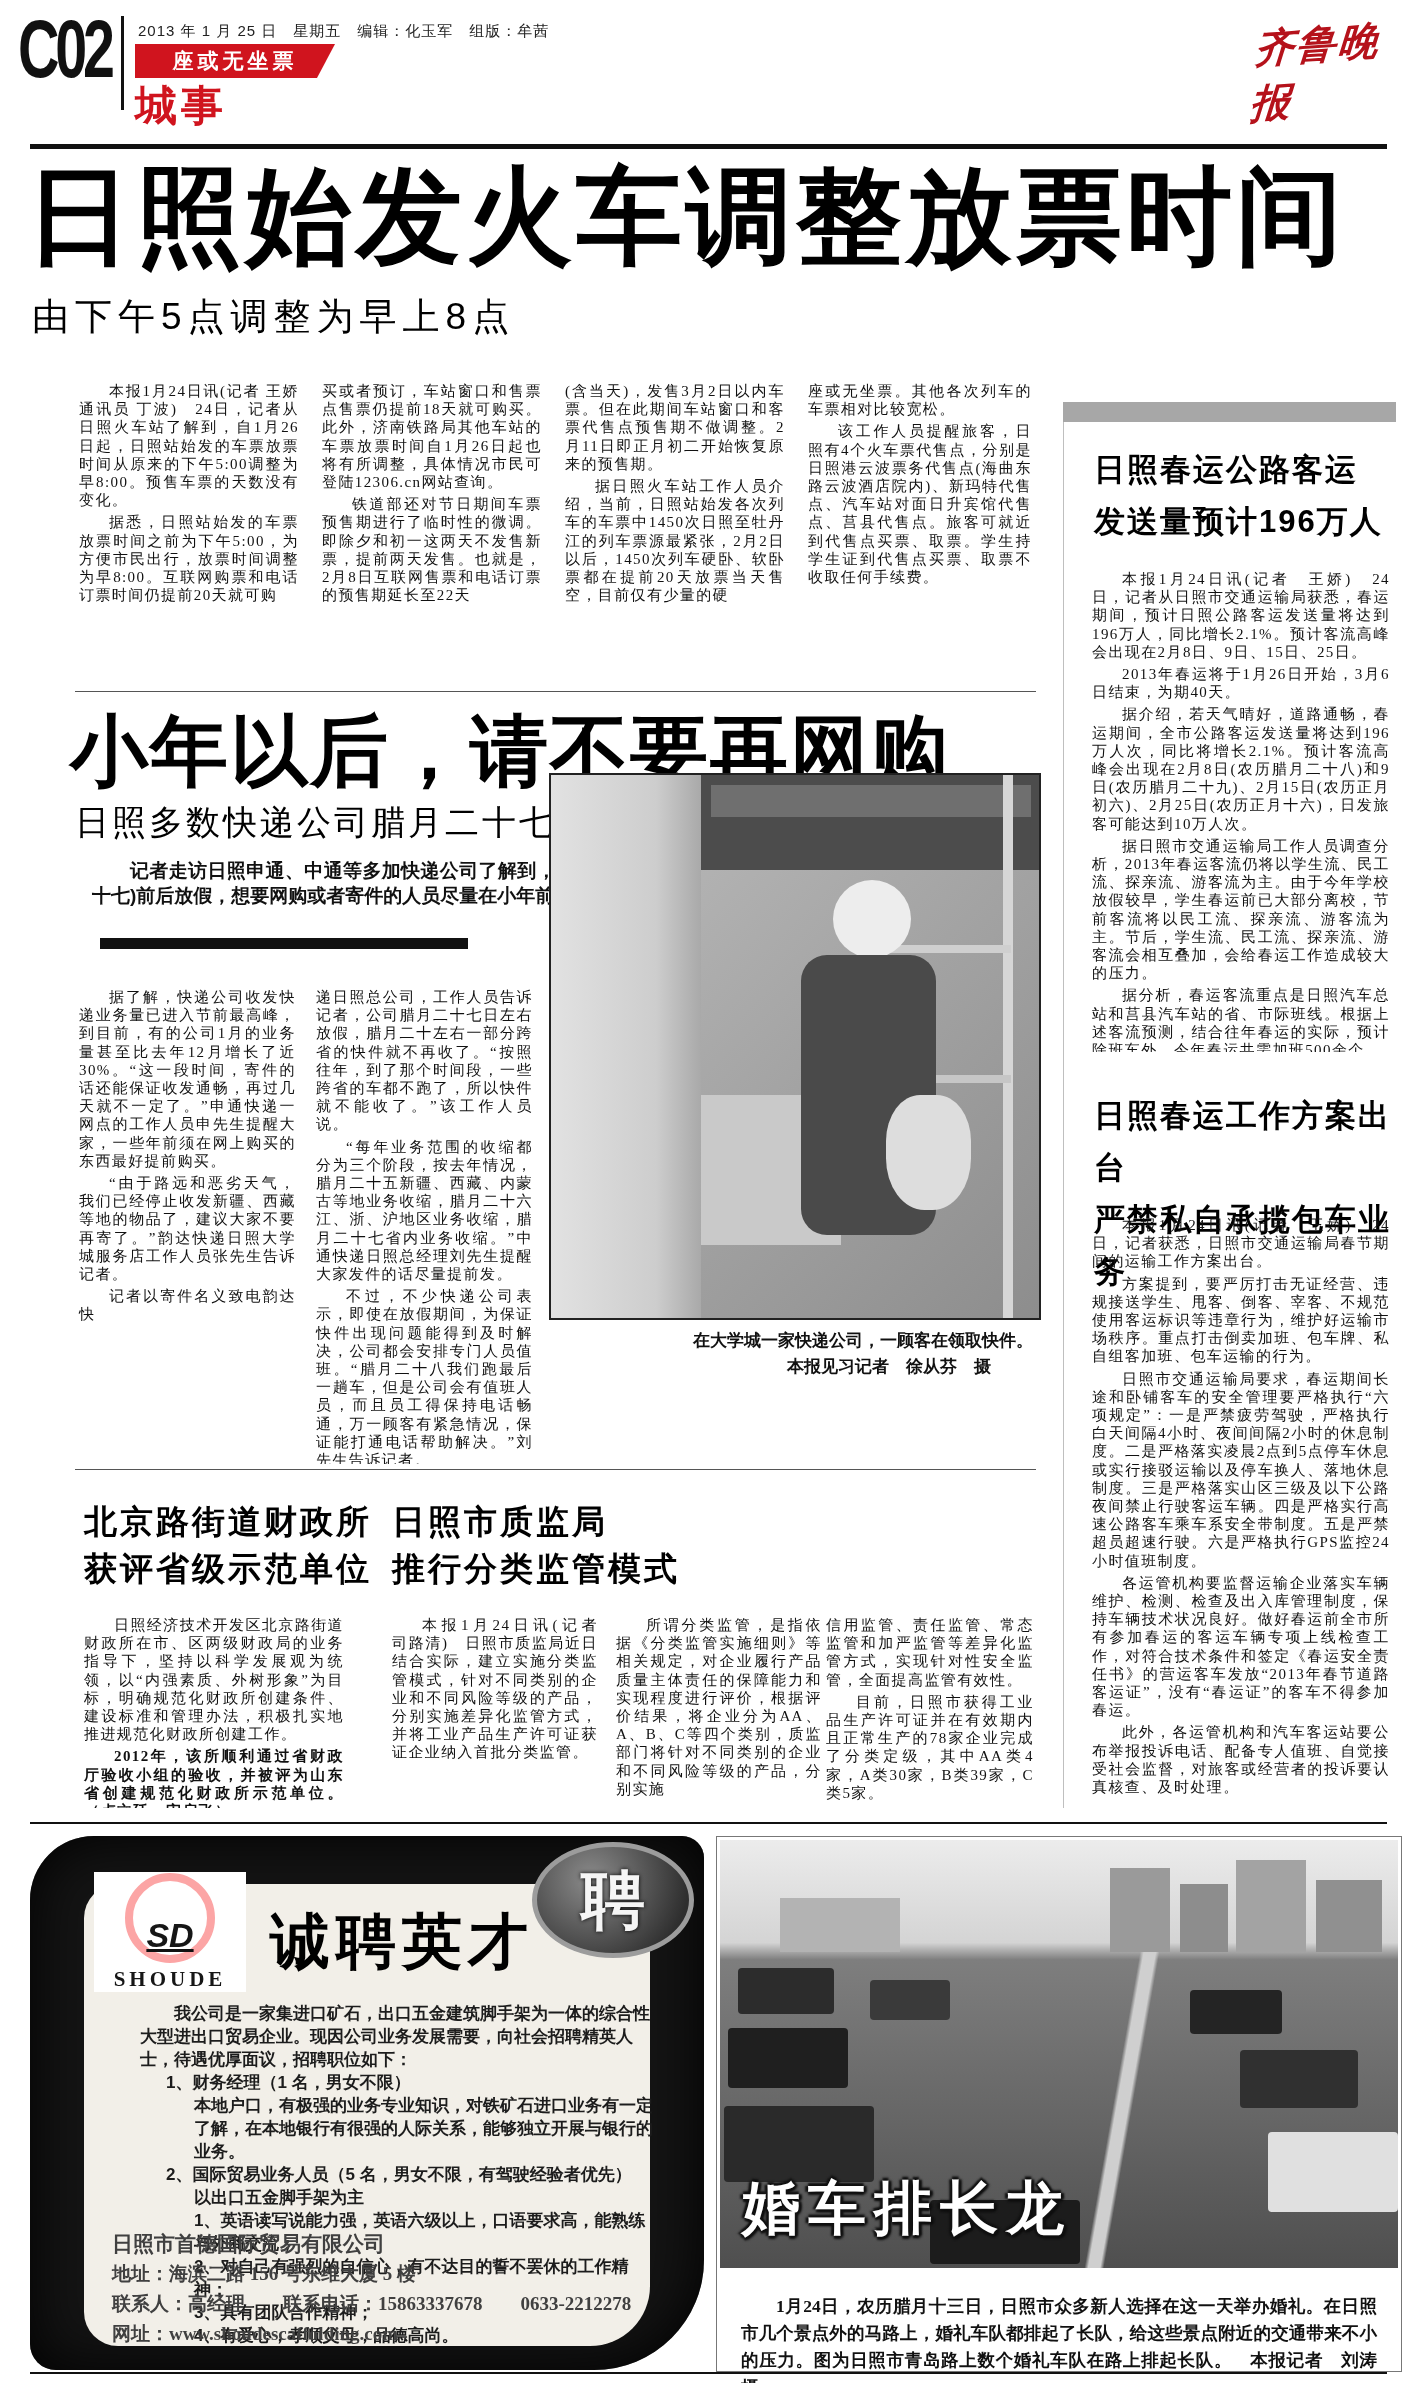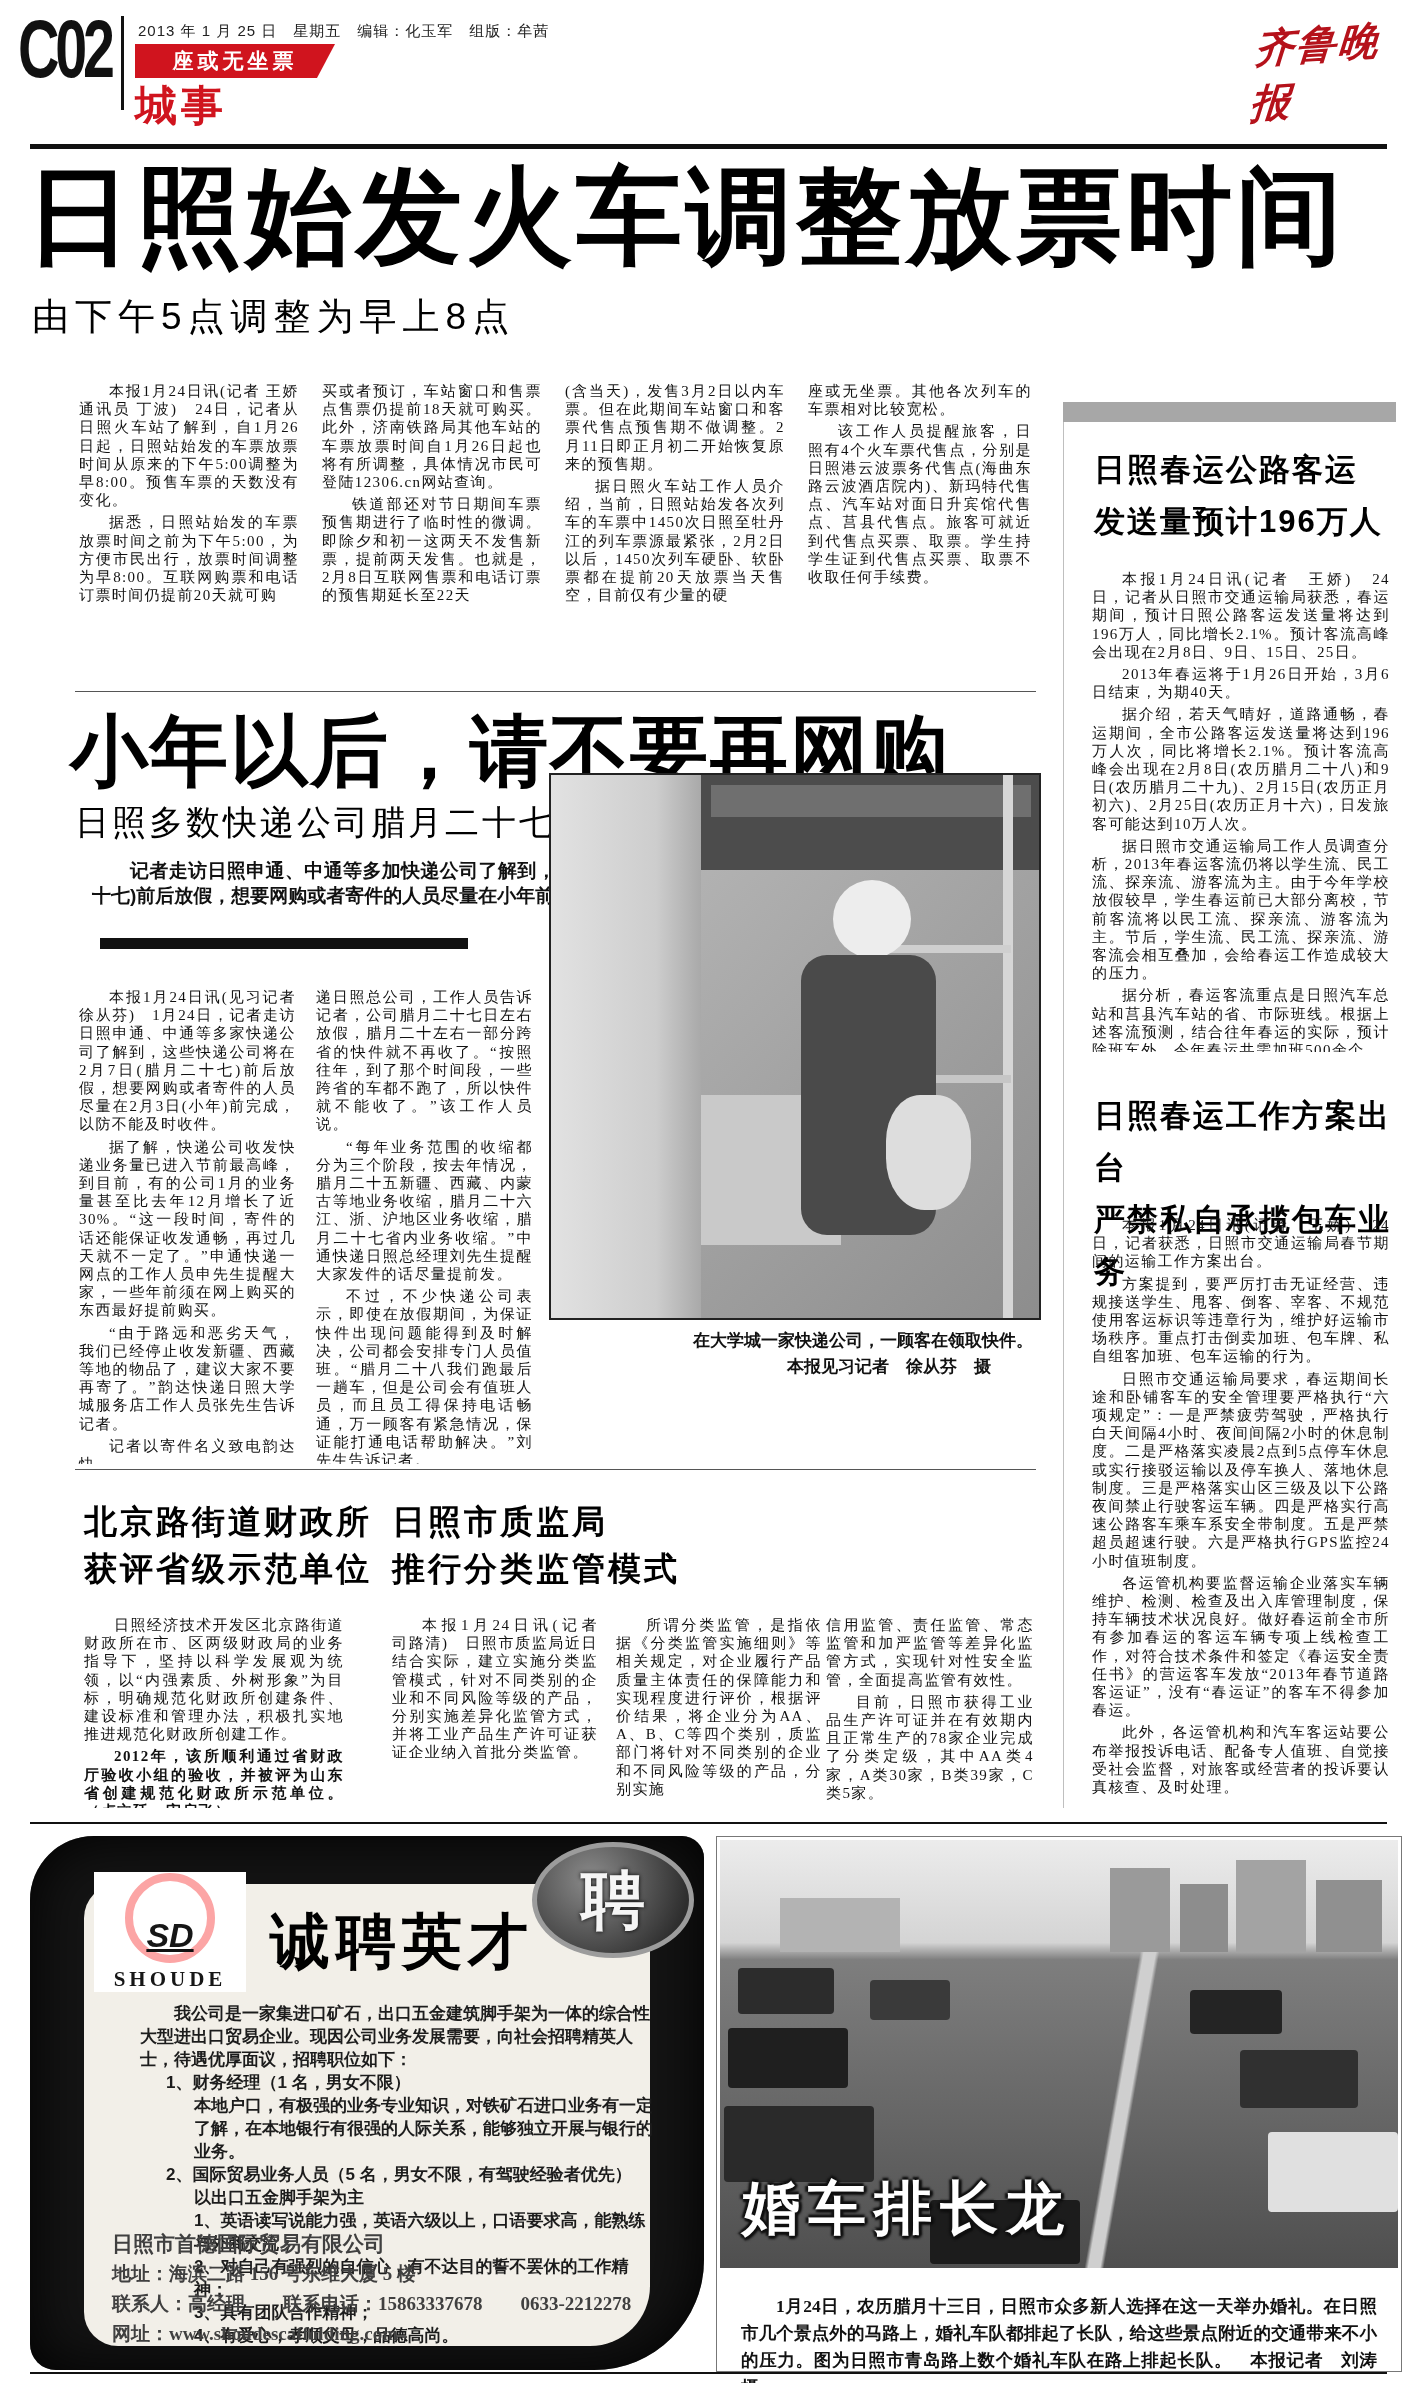--- a/index.html
+++ b/index.html
@@ -132,21 +132,20 @@
       <p>各运管机构要监督运输企业落实车辆维护、检测、检查及出入库管理制度，保持车辆技术状况良好。做好春运前全市所有参加春运的客运车辆专项上线检查工作，对符合技术条件和签定《春运安全责任书》的营运客车发放“2013年春节道路客运证”，没有“春运证”的客车不得参加春运。</p>
       <p>此外，各运管机构和汽车客运站要公布举报投诉电话、配备专人值班、自觉接受社会监督，对旅客或经营者的投诉要认真核查、及时处理。</p>
     </div>
 
   <div class="abs headline" style="left:70px;top:700px;font-size:78px;letter-spacing:2px;white-space:nowrap;">小年以后，请不要再网购</div>
   <div class="abs sans" style="left:75px;top:800px;font-size:34px;font-weight:400;letter-spacing:3px;color:#000;">日照多数快递公司腊月二十七前后放假</div>
   <div class="abs sans" style="left:92px;top:858px;width:744px;font-size:19px;font-weight:700;line-height:25px;text-indent:2em;text-align:justify;">记者走访日照申通、中通等多加快递公司了解到，多数快递公司将在2月7日(腊月二十七)前后放假，想要网购或者寄件的人员尽量在小年前完成，以防不能及时收件。</div>
   <div class="abs rule" style="left:100px;top:938px;width:368px;height:11px;"></div>
 
   <div class="abs body-col" style="left:75px;top:984px;width:225px;height:480px;">
-      <p>本报1月24日讯(见习记者　徐从芬)　1月24日，记者走访日照申通、中通等多家快递公司了解到，这些快递公司将在2月7日(腊月二十七)前后放假，想要网购或者寄件的人员尽量在2月3日(小年)前完成，以防不能及时收件。</p>
       <p>据了解，快递公司收发快递业务量已进入节前最高峰，到目前，有的公司1月的业务量甚至比去年12月增长了近30%。“这一段时间，寄件的话还能保证收发通畅，再过几天就不一定了。”申通快递一网点的工作人员申先生提醒大家，一些年前须在网上购买的东西最好提前购买。</p>
       <p>“由于路远和恶劣天气，我们已经停止收发新疆、西藏等地的物品了，建议大家不要再寄了。”韵达快递日照大学城服务店工作人员张先生告诉记者。</p>
       <p>记者以寄件名义致电韵达快</p>
     </div>
   <div class="abs body-col" style="left:312px;top:984px;width:225px;height:480px;">
       <p class="cont">递日照总公司，工作人员告诉记者，公司腊月二十七日左右放假，腊月二十左右一部分跨省的快件就不再收了。“按照往年，到了那个时间段，一些跨省的车都不跑了，所以快件就不能收了。”该工作人员说。</p>
       <p>“每年业务范围的收缩都分为三个阶段，按去年情况，腊月二十五新疆、西藏、内蒙古等地业务收缩，腊月二十六江、浙、沪地区业务收缩，腊月二十七省内业务收缩。”中通快递日照总经理刘先生提醒大家发件的话尽量提前发。</p>
       <p>不过，不少快递公司表示，即使在放假期间，为保证快件出现问题能得到及时解决，公司都会安排专门人员值班。“腊月二十八我们跑最后一趟车，但是公司会有值班人员，而且员工得保持电话畅通，万一顾客有紧急情况，保证能打通电话帮助解决。”刘先生告诉记者。</p>
     </div>
 

